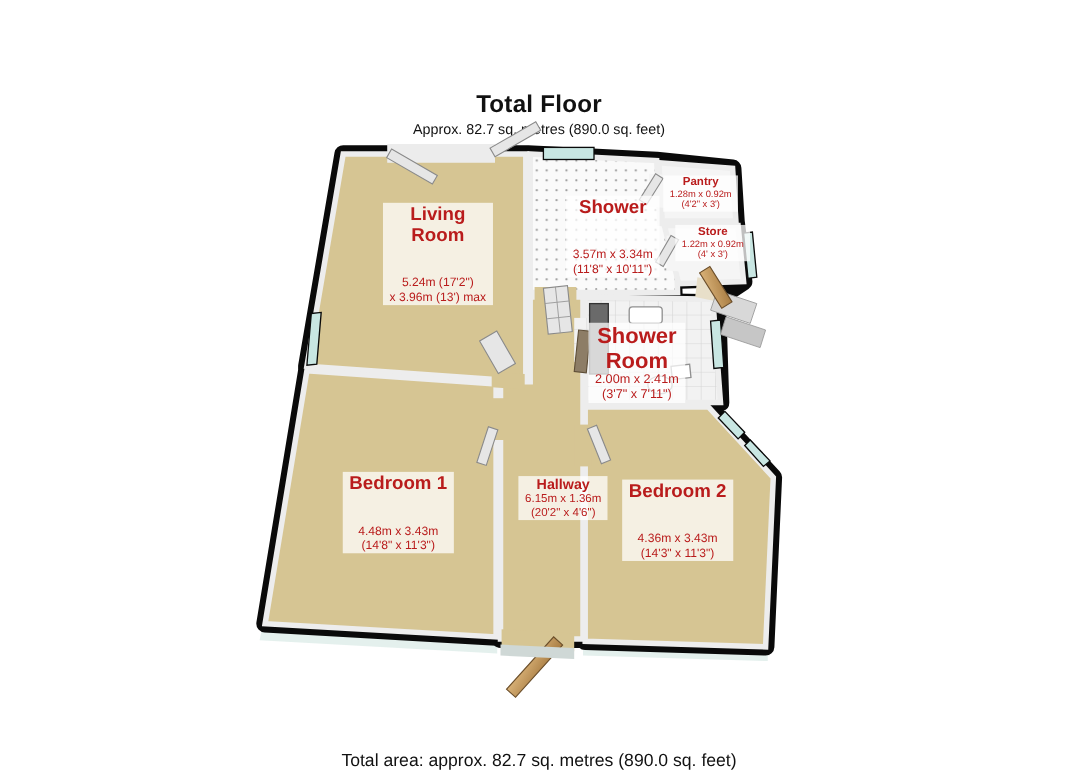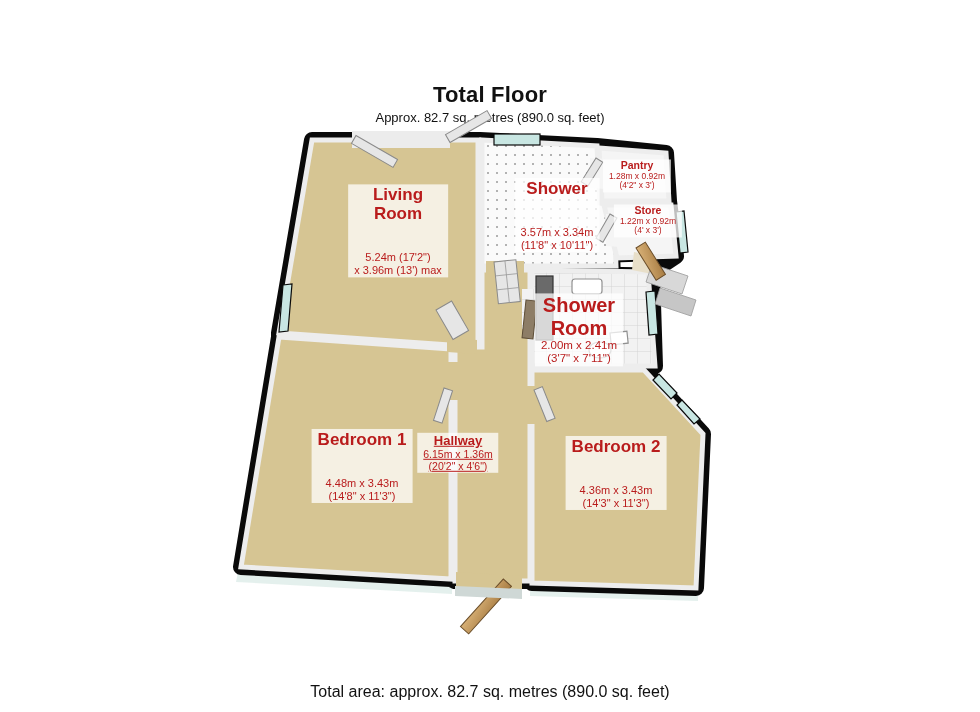--- a/index.html
+++ b/index.html
@@ -181,21 +181,21 @@
       <div class="name">Shower
 Room</div>
       <div class="dims">2.00m x 2.41m
 (3'7" x 7'11")</div>
     </div>
     <div class="room-label lg" style="left:362px;top:466px;">
       <div class="name">Bedroom 1</div>
       <div class="dims">4.48m x 3.43m
 (14'8" x 11'3")</div>
     </div>
-    <div class="room-label sm" style="left:458px;top:453px;text-decoration:underline;">
+    <div class="room-label sm" style="left:512px;top:453px;">
       <div class="name">Hallway</div>
       <div class="dims">6.15m x 1.36m
 (20'2" x 4'6")</div>
     </div>
     <div class="room-label lg" style="left:616px;top:473px;">
       <div class="name">Bedroom 2</div>
       <div class="dims">4.36m x 3.43m
 (14'3" x 11'3")</div>
     </div>
   </div>

